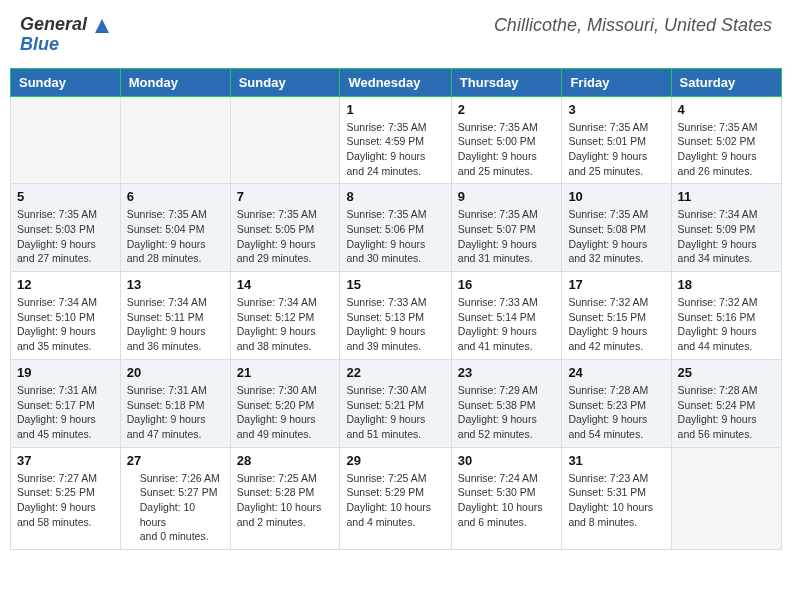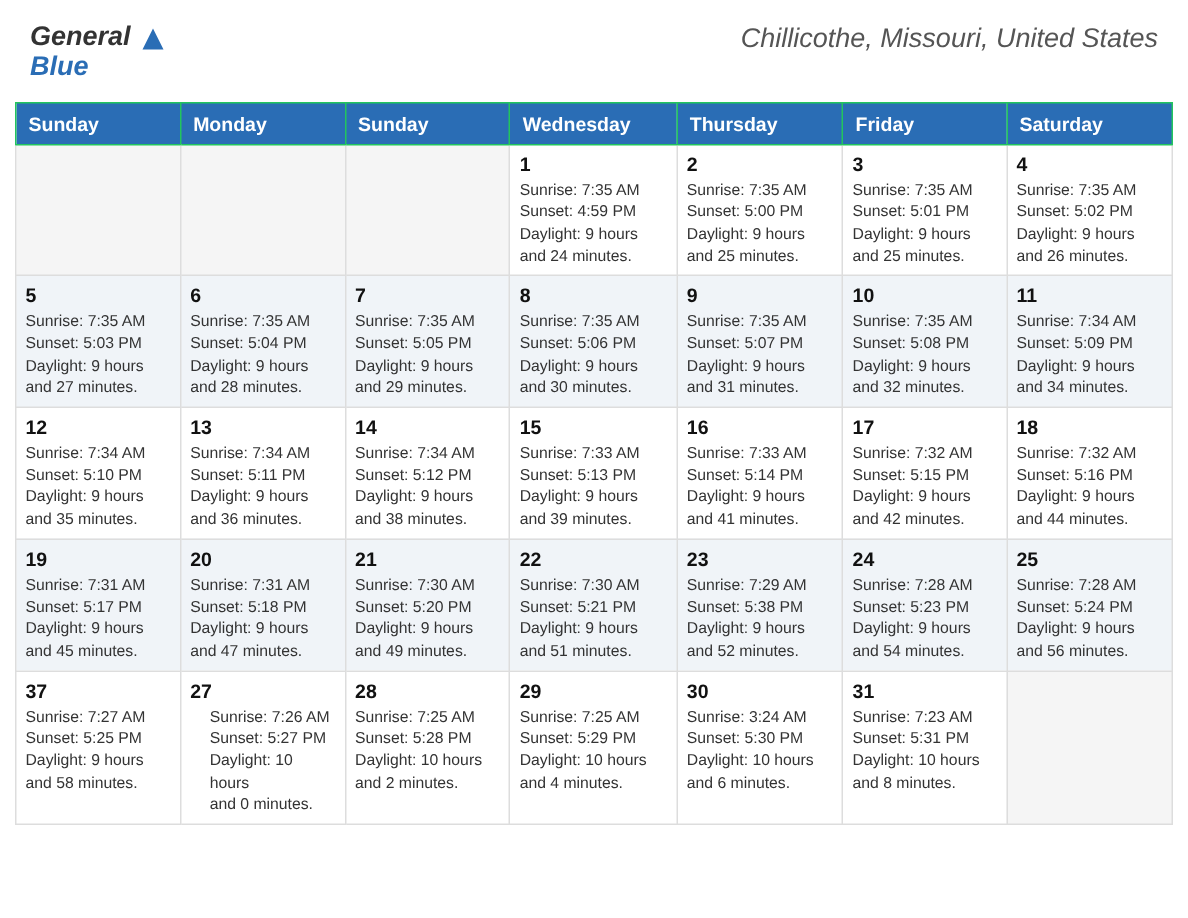--- a/index.html
+++ b/index.html
@@ -323,21 +323,21 @@
         </td>
         <td>
           <div class="day-number">29</div>
           <div class="day-detail" style="white-space: pre-line;">Sunrise: 7:25 AM
 Sunset: 5:29 PM
 Daylight: 10 hours
 and 4 minutes.</div>
         </td>
         <td>
           <div class="day-number">30</div>
-          <div class="day-detail" style="white-space: pre-line;">Sunrise: 3:24 AM
+          <div class="day-detail" style="white-space: pre-line;">Sunrise: 7:24 AM
 Sunset: 5:30 PM
 Daylight: 10 hours
 and 6 minutes.</div>
         </td>
         <td>
           <div class="day-number">31</div>
           <div class="day-detail" style="white-space: pre-line;">Sunrise: 7:23 AM
 Sunset: 5:31 PM
 Daylight: 10 hours
 and 8 minutes.</div>

